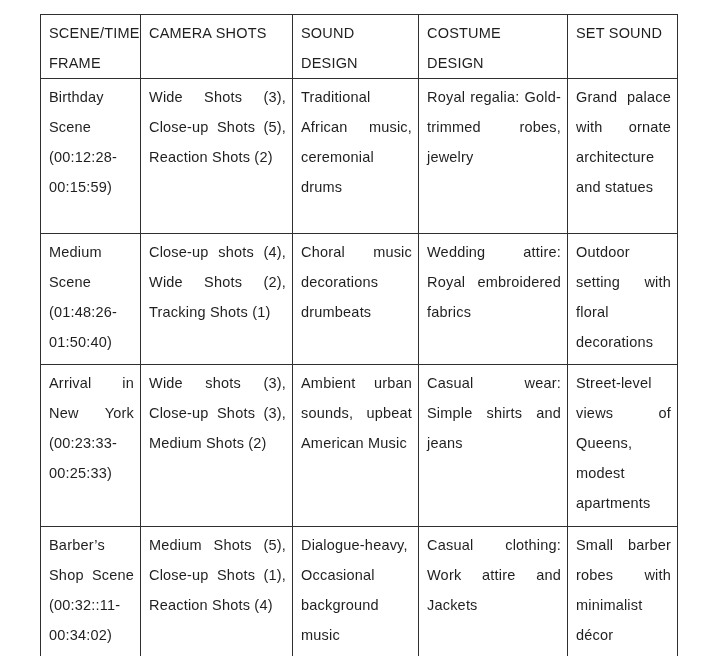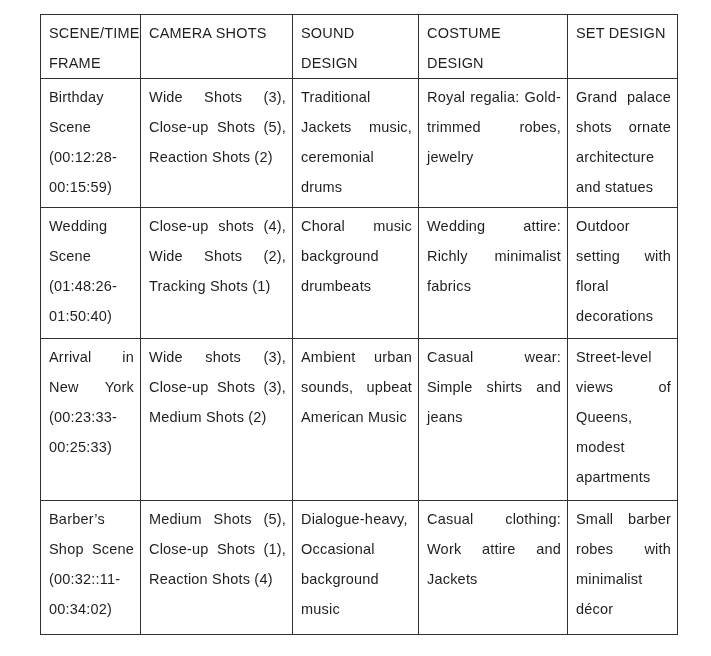--- a/index.html
+++ b/index.html
@@ -36,21 +36,21 @@
     font-weight: normal;
   }
   th {
     text-align: left;
     white-space: normal;
   }
   td {
     text-align: justify;
   }
   tr.h-header { height: 64px; }
-  tr.h-r1 { height: 129px; }
+  tr.h-r1 { height: 155px; }
   tr.h-r2 { height: 131px; }
   tr.h-r3 { height: 162px; }
   tr.h-r4 { height: 134px; }
 </style>
 </head>
 <body>
 
 <div class="page">
   <table class="scene-table">
     <colgroup>
@@ -59,36 +59,36 @@
       <col style="width:126px">
       <col style="width:149px">
       <col style="width:110px">
     </colgroup>
     <thead>
       <tr class="h-header">
         <th>SCENE/TIME FRAME</th>
         <th>CAMERA SHOTS</th>
         <th>SOUND DESIGN</th>
         <th>COSTUME DESIGN</th>
-        <th>SET DESIGN</th>
+        <th>SET SOUND</th>
       </tr>
     </thead>
     <tbody>
       <tr class="h-r1">
         <td>Birthday Scene (00:12:28-00:15:59)</td>
         <td>Wide Shots (3), Close-up Shots (5), Reaction Shots (2)</td>
-        <td>Traditional Jackets music, ceremonial drums</td>
+        <td>Traditional African music, ceremonial drums</td>
         <td>Royal regalia: Gold-trimmed robes, jewelry</td>
-        <td>Grand palace shots ornate architecture and statues</td>
+        <td>Grand palace with ornate architecture and statues</td>
       </tr>
       <tr class="h-r2">
-        <td>Wedding Scene (01:48:26-01:50:40)</td>
+        <td>Medium Scene (01:48:26-01:50:40)</td>
         <td>Close-up shots (4), Wide Shots (2), Tracking Shots (1)</td>
-        <td>Choral music background drumbeats</td>
-        <td>Wedding attire: Richly minimalist fabrics</td>
+        <td>Choral music decorations drumbeats</td>
+        <td>Wedding attire: Royal embroidered fabrics</td>
         <td>Outdoor setting with floral decorations</td>
       </tr>
       <tr class="h-r3">
         <td>Arrival in New York (00:23:33-00:25:33)</td>
         <td>Wide shots (3), Close-up Shots (3), Medium Shots (2)</td>
         <td>Ambient urban sounds, upbeat American Music</td>
         <td>Casual wear: Simple shirts and jeans</td>
         <td>Street-level views of Queens, modest apartments</td>
       </tr>
       <tr class="h-r4">

